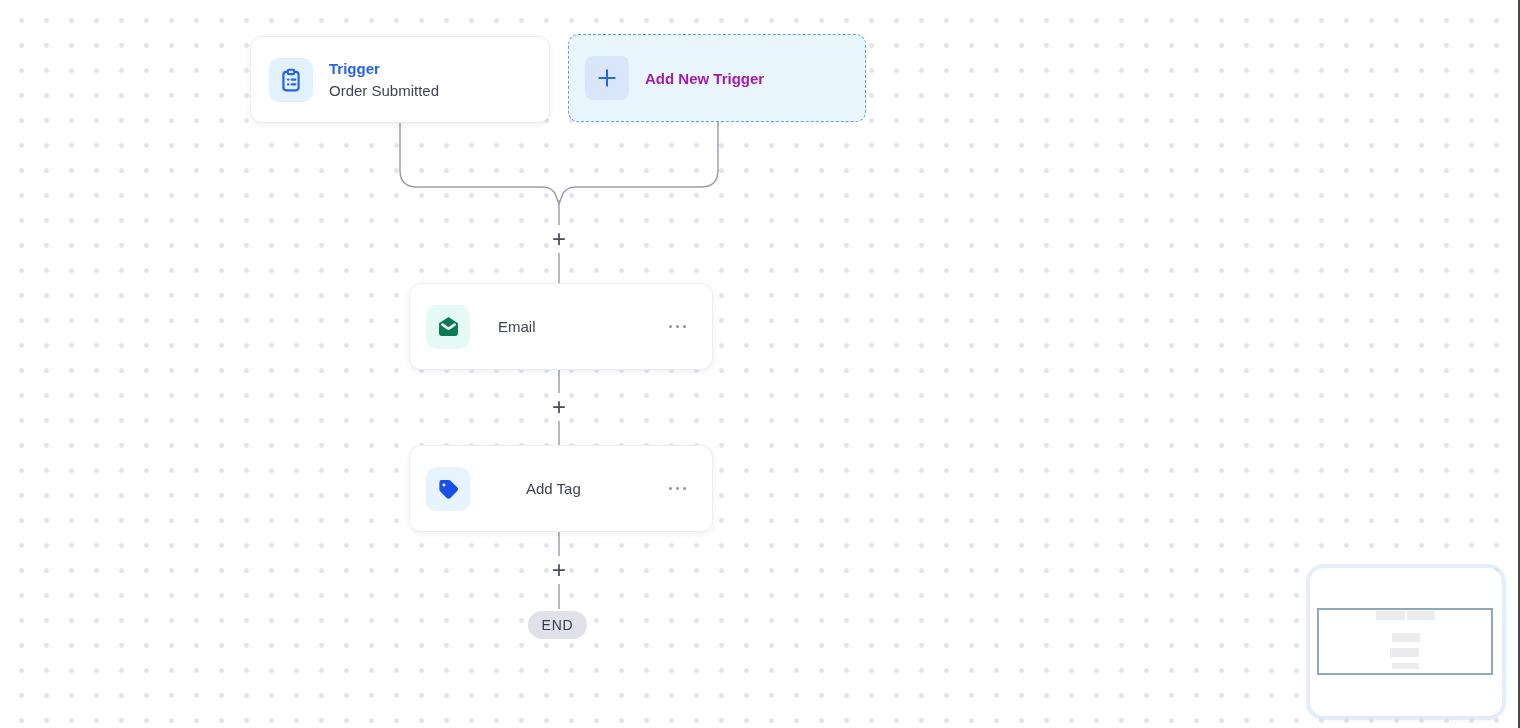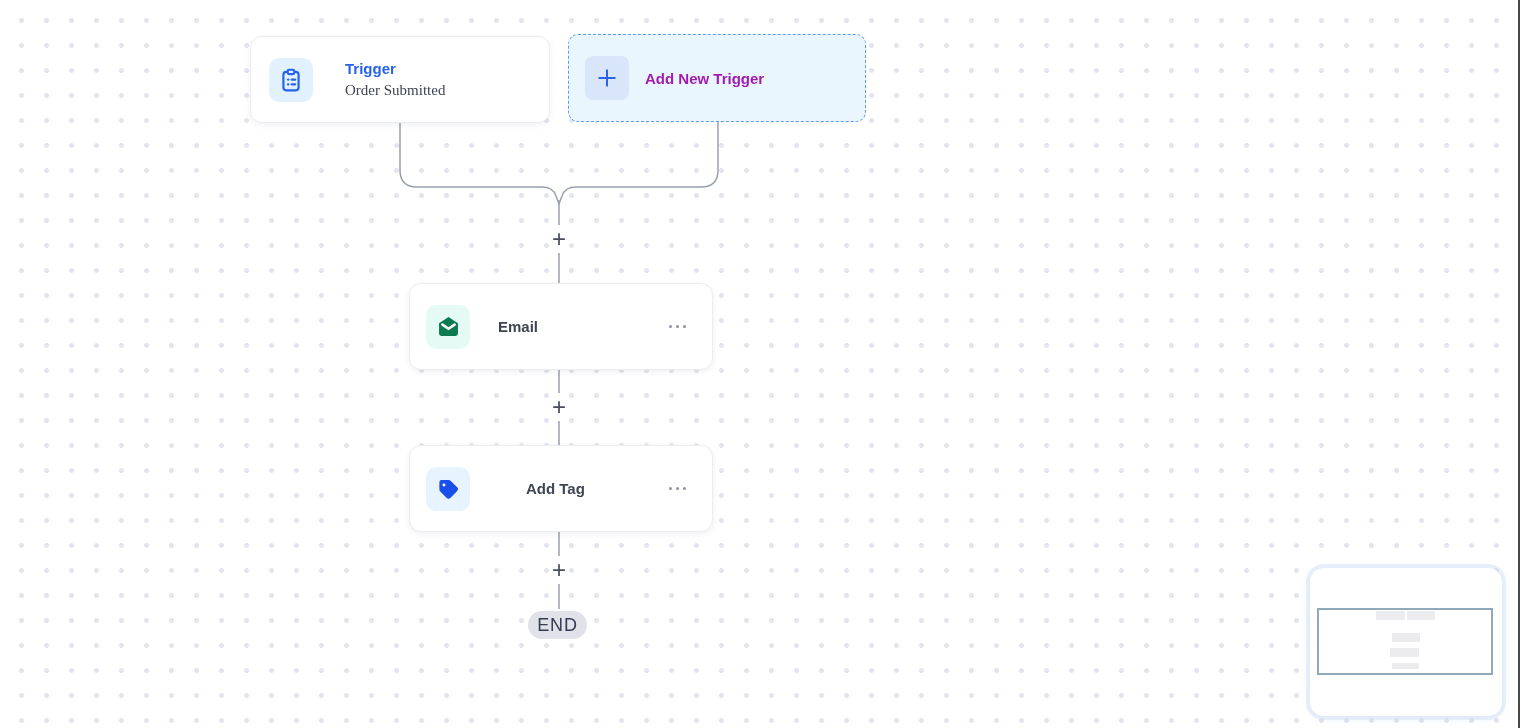--- a/index.html
+++ b/index.html
@@ -29,42 +29,42 @@
     display: flex; align-items: center; box-sizing: border-box;
   }
   .icon-tile {
     width: 44px; height: 44px; border-radius: 10px; flex: 0 0 44px;
     display: flex; align-items: center; justify-content: center;
   }
   .tile-blue  { background: #e1f1fe; }
   .tile-mint  { background: #e5faf4; }
   .tile-azure { background: #e7f4fe; }
 
-  .trigger-card { left: 250px; top: 36px; width: 300px; height: 87px; padding-left: 18px; gap: 16px; }
+  .trigger-card { left: 250px; top: 36px; width: 300px; height: 87px; padding-left: 18px; }
   .trigger-text { margin-left: 16px; line-height: 1.45; }
   .trigger-title { font-size: 15px; font-weight: 700; color: #2563eb; }
-  .trigger-subtitle { font-size: 15px; color: #3e4453; font-family: Liberation Serif, serif; }
+  .trigger-subtitle { font-size: 15px; color: #3e4453; }
 
   .add-trigger-card {
     position: absolute; z-index: 2; left: 568px; top: 34px; width: 298px; height: 88px;
     background: #eaf6fd; border: 1.5px dashed #5b9cf5; border-radius: 10px;
     display: flex; align-items: center; box-sizing: border-box; padding-left: 16px;
     cursor: pointer;
   }
   .plus-tile {
     width: 44px; height: 44px; border-radius: 8px; background: #d9e5f8;
     display: flex; align-items: center; justify-content: center;
     color: #2563eb; font-size: 28px; font-weight: 400; line-height: 1;
   }
   .add-trigger-label { margin-left: 16px; font-size: 15px; font-weight: 700; color: #a21caf; }
 
   .step-card { left: 409px; width: 304px; height: 87px; padding: 0 22px 0 16px; }
   .step-email { top: 283px; }
   .step-tag   { top: 445px; gap: 28px; }
-  .step-label { margin-left: 28px; font-size: 15px; font-weight: 700; color: #3f4451; flex: 1; }
+  .step-label { margin-left: 28px; font-size: 15px; font-weight: 400; color: #3f4451; flex: 1; }
   .ellipsis {
     display: flex; gap: 3.5px; align-items: center; cursor: pointer; padding: 4px;
   }
   .ellipsis i {
     width: 3.5px; height: 3.5px; border-radius: 50%; background: #8f93a5; display: block;
   }
 
   .plus-node {
     position: absolute; z-index: 2; width: 24px; height: 24px;
     display: flex; align-items: center; justify-content: center;
@@ -72,21 +72,21 @@
     cursor: pointer; user-select: none;
   }
   .plus-1 { left: 547px; top: 227px; }
   .plus-2 { left: 547px; top: 395px; }
   .plus-3 { left: 547px; top: 558px; }
 
   .end-badge {
     position: absolute; z-index: 2; left: 528px; top: 611px; width: 59px; height: 28px;
     background: #e1e1e9; border-radius: 14px;
     display: flex; align-items: center; justify-content: center;
-    font-size: 18px; font-weight: 500; color: #343b52; letter-spacing: 0.8px;
+    font-size: 14px; font-weight: 500; color: #343b52; letter-spacing: 0.8px;
   }
 
   .minimap {
     position: absolute; z-index: 3; left: 1310px; top: 568px; width: 192px; height: 148px;
     background: #ffffff; border-radius: 14px;
     box-shadow: 0 0 0 4px rgba(205,222,245,0.45), 0 2px 8px rgba(120,150,200,0.15);
     cursor: pointer;
   }
   .minimap-viewport {
     position: absolute; left: 7px; top: 40px; width: 176px; height: 67px;

